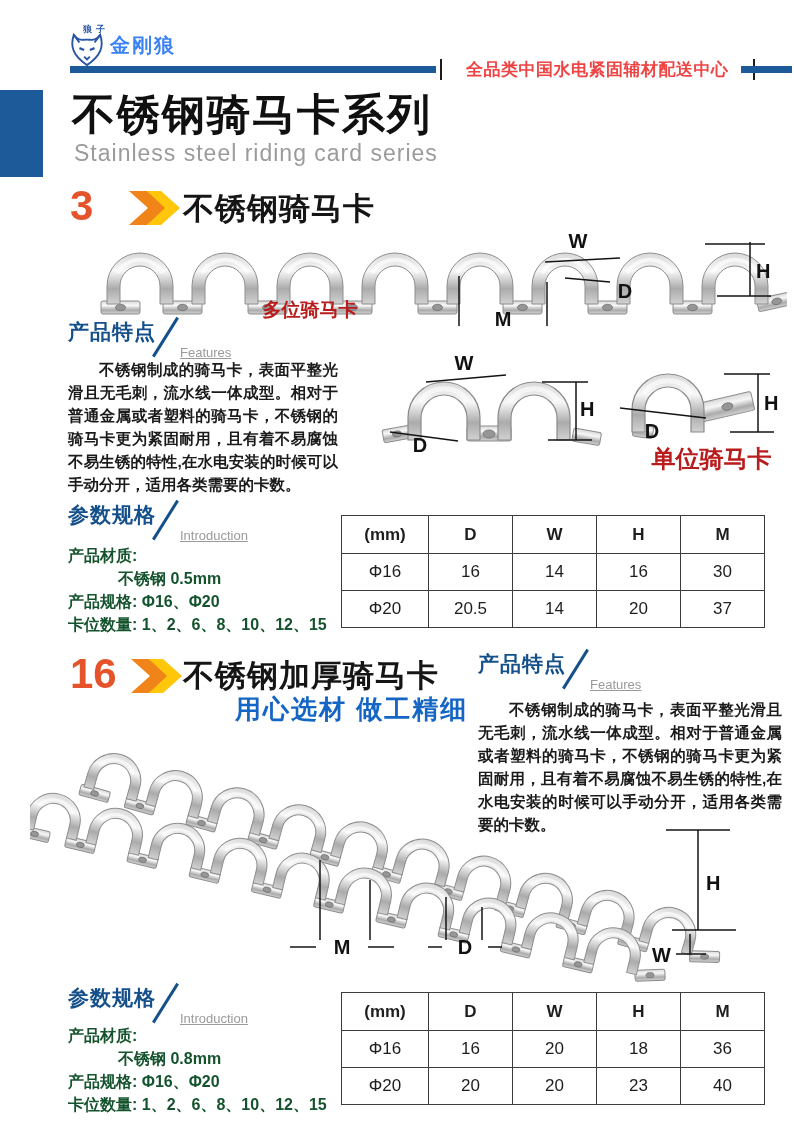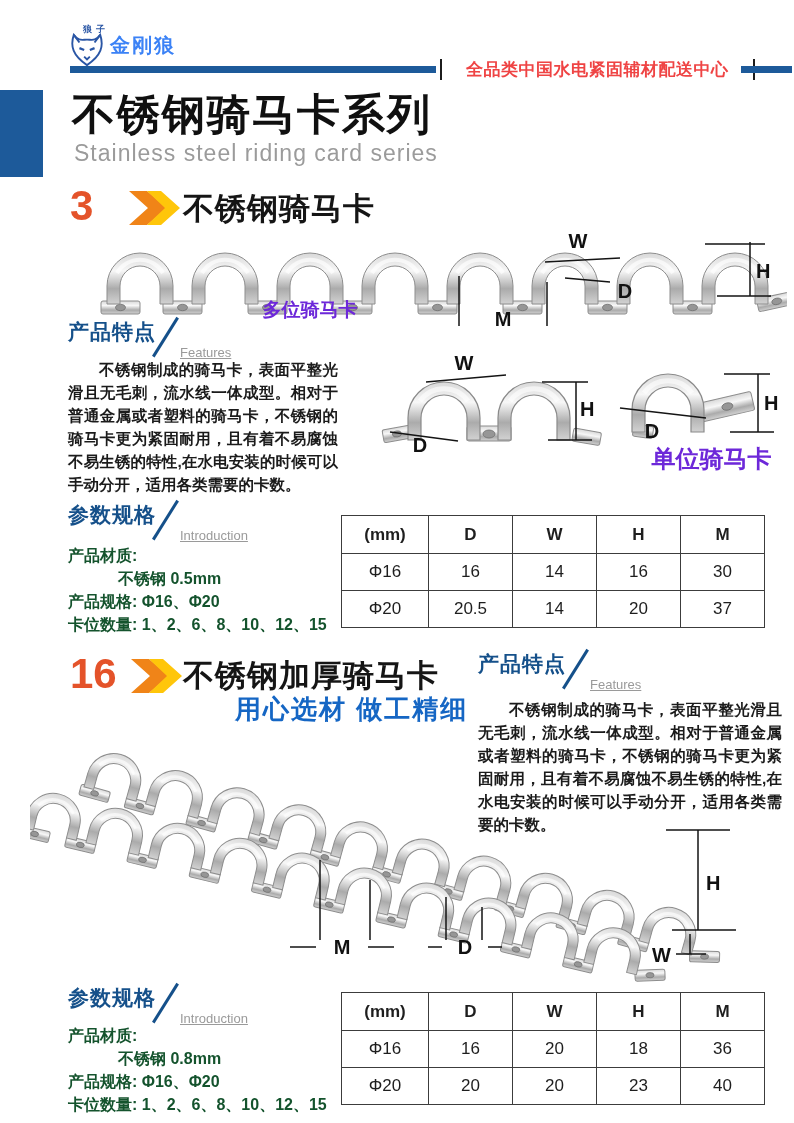--- a/index.html
+++ b/index.html
@@ -21,21 +21,21 @@
   .sec-title{font-size:31px;font-weight:700;color:#151515;letter-spacing:1px;white-space:nowrap;}
   .slogan{font-size:26px;font-weight:900;color:#1566c4;letter-spacing:2px;white-space:nowrap;}
   
   .sec-head{position:absolute;width:190px;height:50px;}
   .sh-cn{position:absolute;left:0;top:0;font-size:21px;font-weight:800;color:#15508a;letter-spacing:1px;white-space:nowrap;}
   .sh-slash{position:absolute;left:96px;top:-4px;width:2.5px;height:46px;background:#15508a;transform:rotate(32deg);}
   .sh-en{position:absolute;left:112px;top:27px;font-size:13px;color:#9a9a9a;white-space:nowrap;text-decoration:underline;}
   
   .para{font-size:15.5px;line-height:23px;color:#1b1b1b;font-weight:600;text-align:justify;text-indent:2em;}
   .spec-line{font-size:16px;font-weight:700;color:#14532d;white-space:nowrap;}
-  .caption{font-size:19px;font-weight:700;color:#6d28d9;text-align:center;white-space:nowrap;}
+  .caption{font-size:19px;font-weight:700;color:#b91c1c;text-align:center;white-space:nowrap;}
   
   .spec-table{position:absolute;border-collapse:collapse;background:#fff;}
   .spec-table th,.spec-table td{border:1.6px solid #3c3c3c;text-align:center;vertical-align:middle;
     font-size:17px;color:#1e1e1e;padding:0;}
   .spec-table th{height:37px;font-weight:600;}
   .spec-table td{height:36px;font-weight:500;}
   .c0{width:86px;} .cx{width:83px;}
   svg text{font-family:"Liberation Sans","DejaVu Sans",sans-serif;font-weight:700;font-size:20px;fill:#111;}
   .dimline{stroke:#141414;stroke-width:1.5;fill:none;}
 </style>

